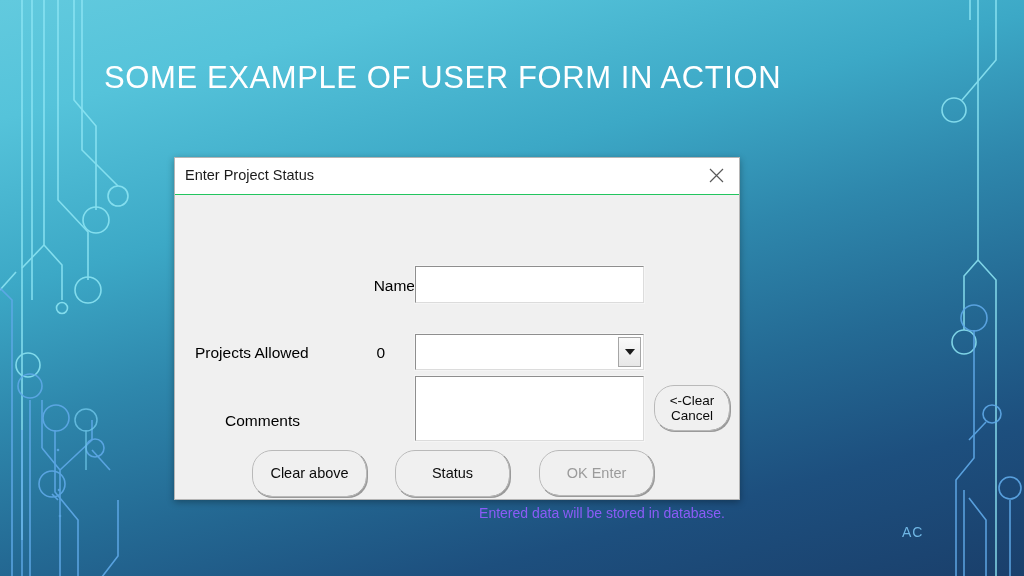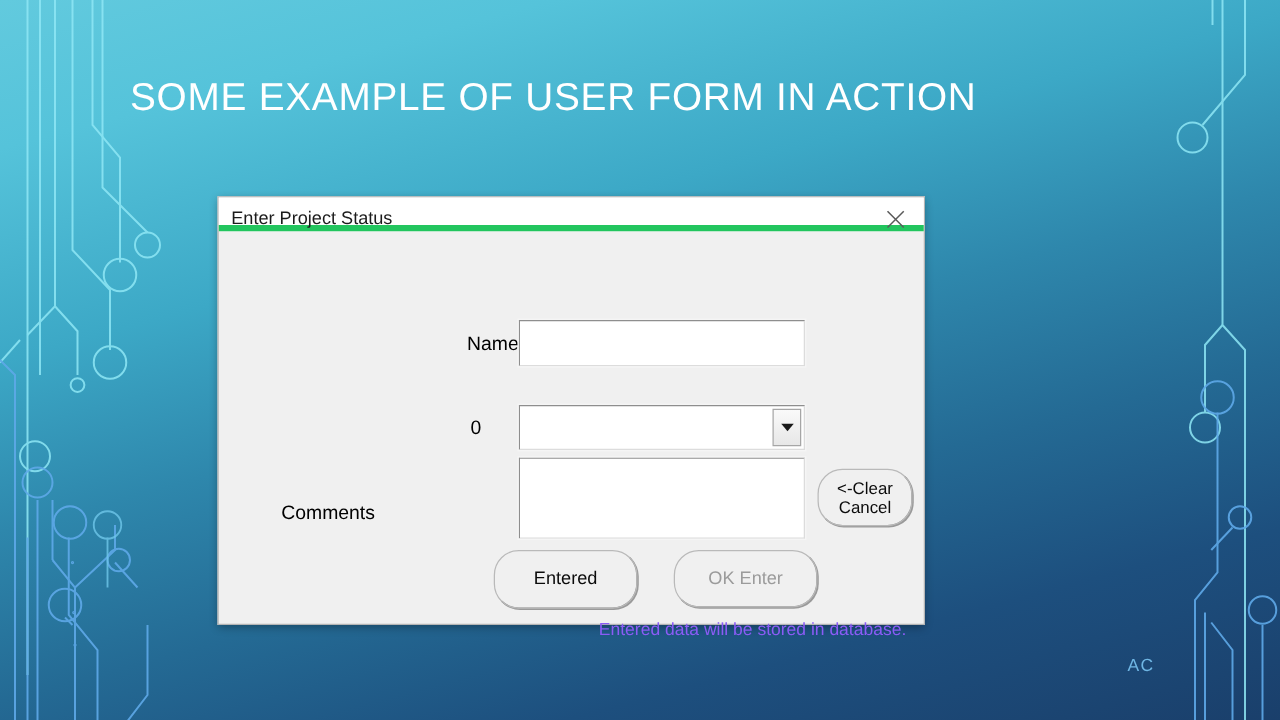--- a/index.html
+++ b/index.html
@@ -52,23 +52,23 @@
   .dialog {
     position: absolute;
     left: 174px; top: 157px;
     width: 566px; height: 343px;
     background: #f0f0f0;
     border: 1px solid #b5b5b5;
     box-shadow: 0 2px 7px rgba(0,0,0,0.32);
   }
   .dialog-titlebar {
     position: relative;
-    height: 27px;
+    height: 37px;
     background: #ffffff;
-    border-bottom: 5px solid #22c55e;
+    border-bottom: 1px solid #22c55e;
     text-decoration: underline;
   }
   .dialog-title {
     position: absolute;
     left: 10px; top: 9px;
     font-size: 14.5px;
     color: #1b1b1b;
   }
   .close-btn {
     position: absolute;
@@ -244,37 +244,39 @@
           <path d="M1 1 L14 14 M14 1 L1 14" stroke="#5a5a5a" stroke-width="1.2" fill="none"></path>
         </svg>
       </div>
     </div>
 
     <div class="dialog-body">
 
       <div class="form-label label-name">Name</div>
       <div class="field field-name"></div>
 
+      <div class="form-label label-projects">Projects Allowed</div>
       <div class="form-label value-projects">0</div>
       <div class="field field-combo">
         <div class="combo-arrow">
           <span class="tri"></span>
         </div>
       </div>
 
       <div class="form-label label-comments">Comments</div>
       <div class="field field-comments"></div>
 
       <div class="btn btn-clear-comment">
         <span>
           <span>&lt;-Clear</span><br>
           <span>Cancel</span>
         </span>
       </div>
 
-      <div class="btn btn-cancel">Entered</div>
+      <div class="btn btn-clear-above">Clear above</div>
+      <div class="btn btn-cancel">Status</div>
       <div class="btn btn-ok disabled">OK Enter</div>
 
       <div class="status-note">Entered data will be stored in database.</div>
 
     </div>
   </div>
 </div>
 
 </body></html>

